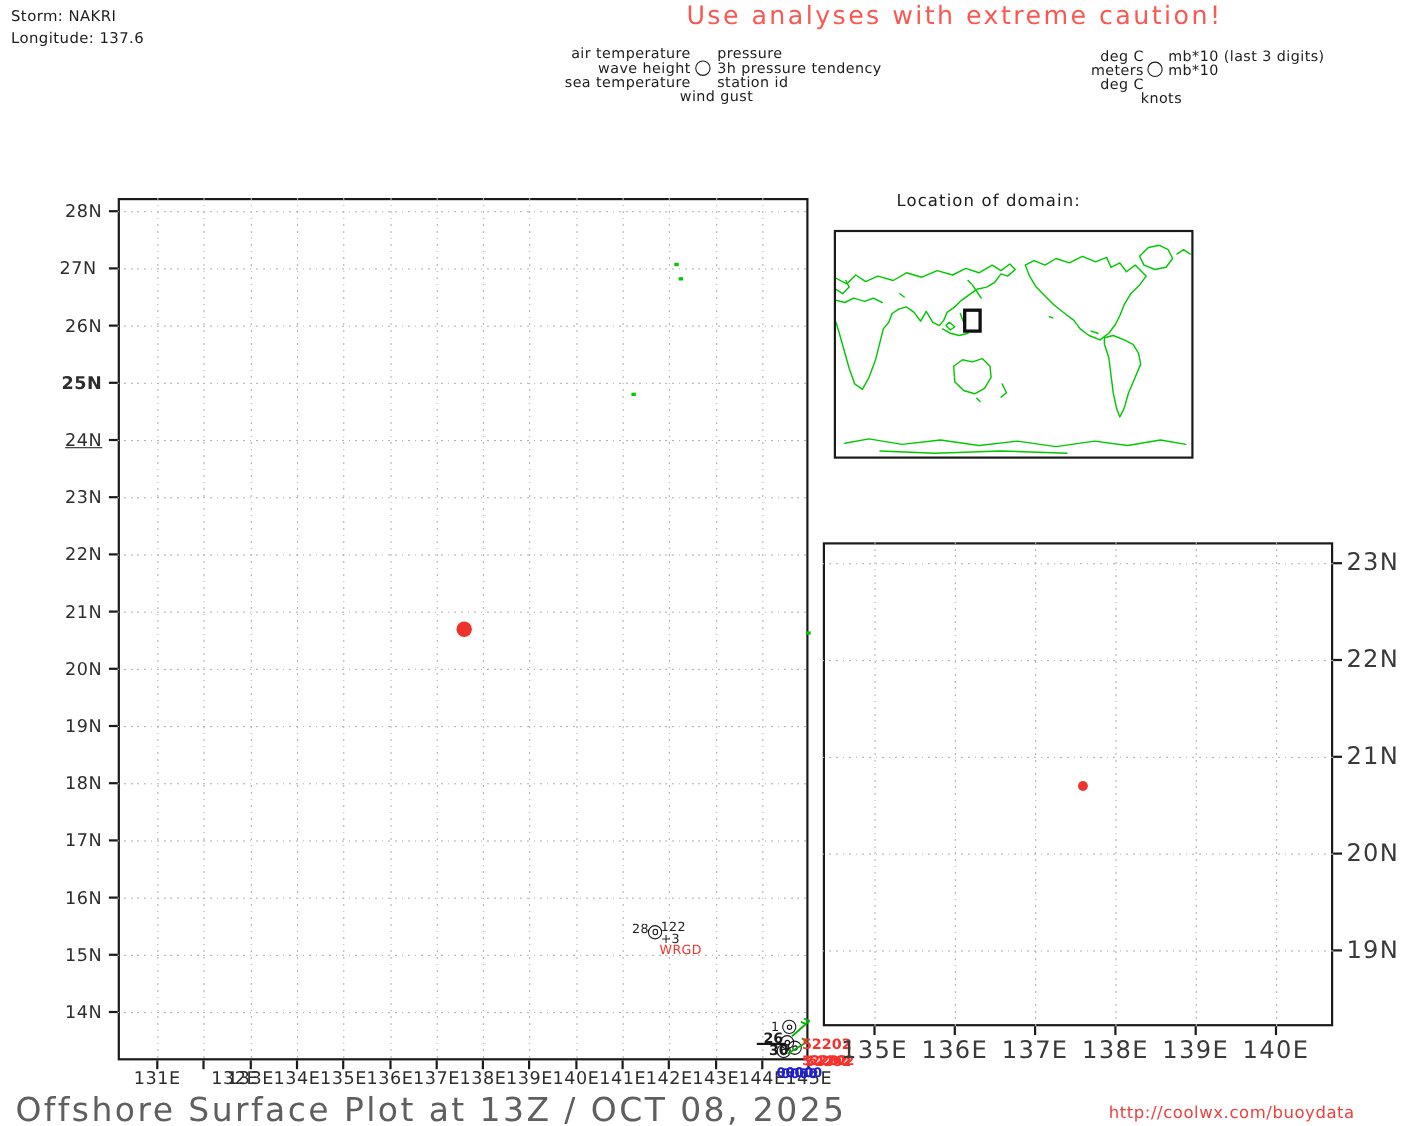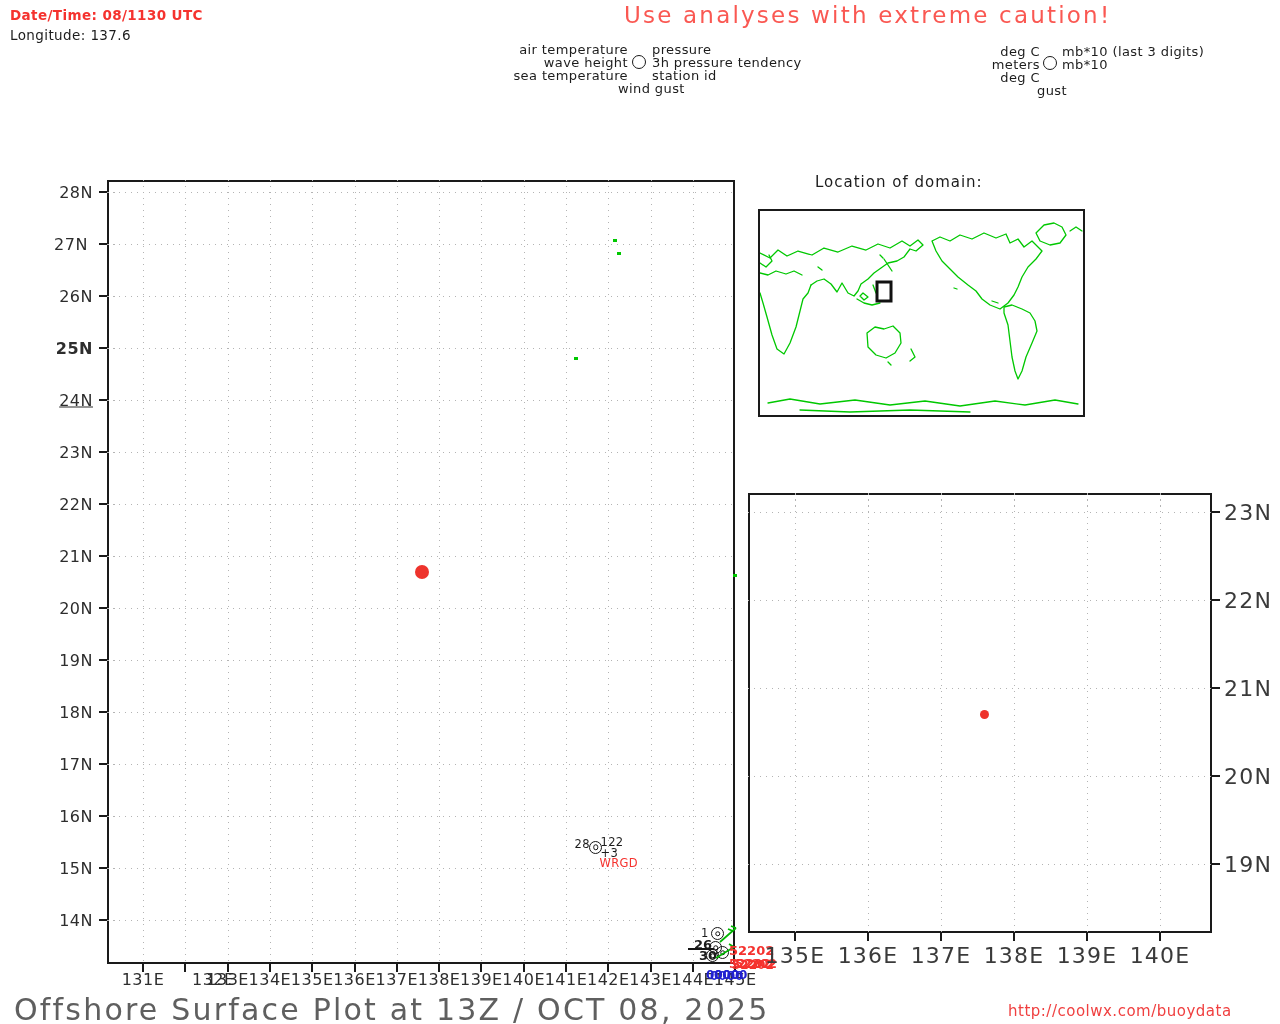--- a/index.html
+++ b/index.html
@@ -32,21 +32,21 @@
   .footer-title{position:absolute;font-size:30px;letter-spacing:2.2px;color:#5f5f5f;white-space:pre}
   .url{position:absolute;font-size:15px;letter-spacing:.5px;color:#f04040;text-decoration:none;white-space:pre}
   .insettitle{position:absolute;font-size:15px;letter-spacing:1px;color:#1c1c1c;white-space:pre}
 </style>
 </head>
 <body>
 
 <div id="page">
 
   <div class="abs" style="left:10px;top:6px">
-    <div class="t13 boldred">Date/Time: 08/1130 UTC</div>
+    <div class="t13">Storm: NAKRI</div>
     <div class="t13">Longitude: 137.6</div>
   </div>
 
   <div class="abs caution" style="left:624px;top:2px">Use analyses with extreme caution!</div>
 
   <div>
     <div class="abs leg" style="right:652px;top:42px">air temperature</div>
     <div class="abs leg" style="right:652px;top:55px">wave height</div>
     <div class="abs leg" style="right:652px;top:68px">sea temperature</div>
     <div class="legcirc" style="left:632px;top:55px"></div>
@@ -56,21 +56,21 @@
     <div class="abs leg" style="left:618px;top:81px">wind gust</div>
   </div>
 
   <div>
     <div class="abs leg" style="right:240px;top:44px">deg C</div>
     <div class="abs leg" style="right:240px;top:57px">meters</div>
     <div class="abs leg" style="right:240px;top:70px">deg C</div>
     <div class="legcirc" style="left:1043px;top:56px"></div>
     <div class="abs leg" style="left:1062px;top:44px">mb*10 (last 3 digits)</div>
     <div class="abs leg" style="left:1062px;top:57px">mb*10</div>
-    <div class="abs leg" style="left:1037px;top:83px">gust</div>
+    <div class="abs leg" style="left:1037px;top:83px">knots</div>
   </div>
 
 
   <div class="plotbox" style="left:107px;top:180px;width:628px;height:784px" id="mainbox"></div>
   <div id="main-plot-layer"></div>
 
   <div class="insettitle" style="left:815px;top:173px">Location of domain:</div>
   <div class="plotbox" style="left:758px;top:209px;width:327px;height:208px">
     <svg width="323" height="204" viewBox="0 0 323 204">
       <g fill="none" stroke="#00c800" stroke-width="1.3" stroke-linejoin="round" stroke-linecap="round">

